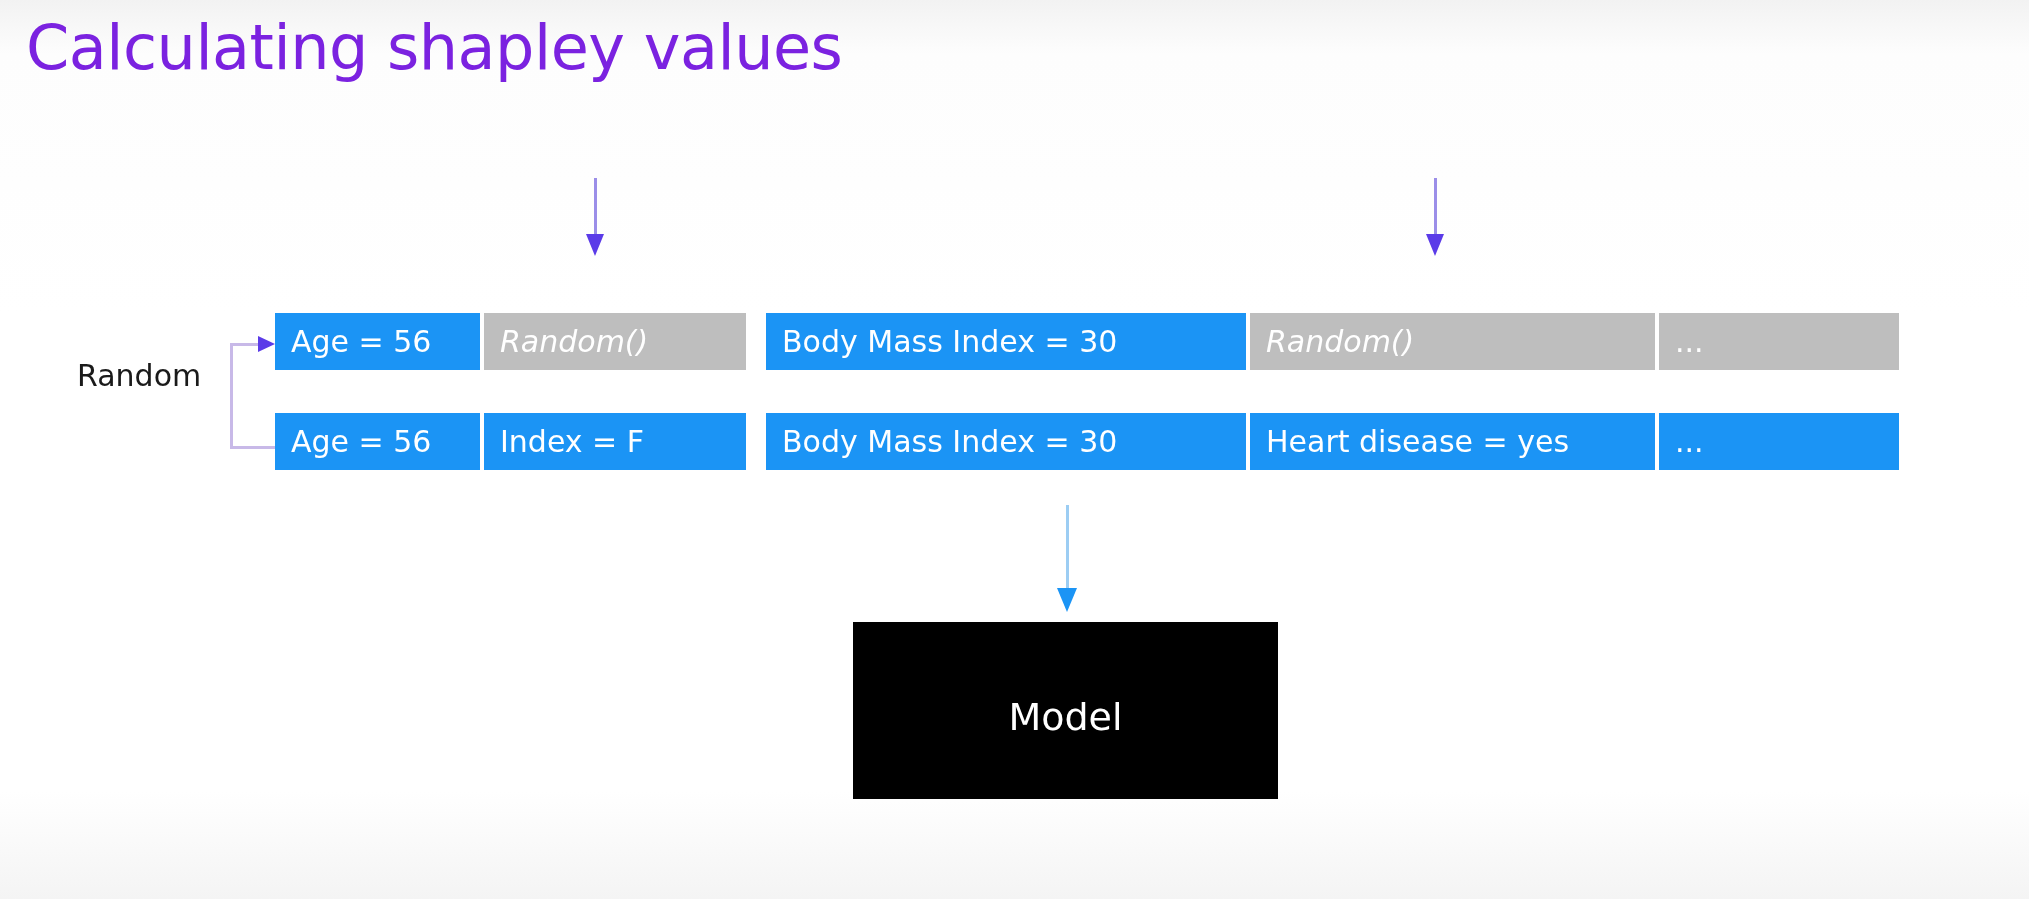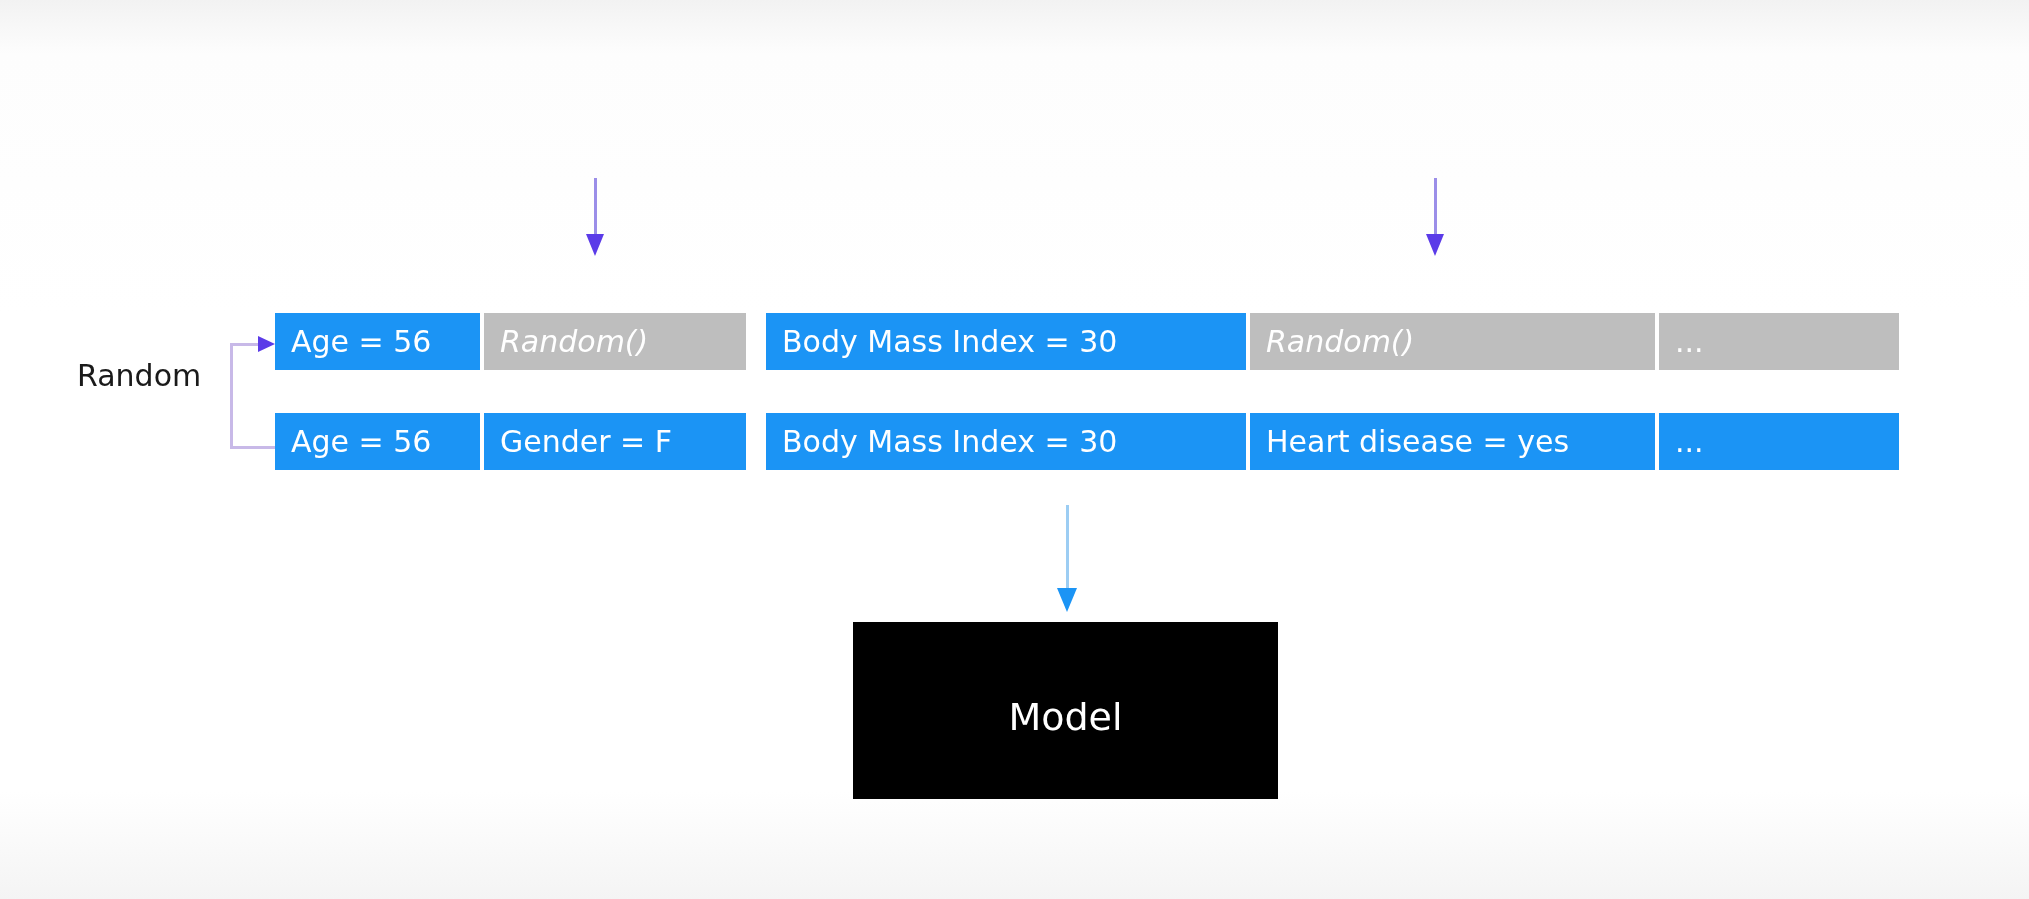--- a/index.html
+++ b/index.html
@@ -205,20 +205,21 @@
     font-family: "DejaVu Sans", sans-serif;
     white-space: nowrap;
     letter-spacing: 1px;
   }
 </style>
 </head>
 <body>
 
 <div class="slide">
 
+  <div class="title">Calculating shapley values</div>
 
   <div class="top-arrow" id="arrow-col2">
     <div class="shaft"></div>
     <div class="head"></div>
   </div>
 
   <div class="top-arrow" id="arrow-col4">
     <div class="shaft"></div>
     <div class="head"></div>
   </div>
@@ -235,21 +236,21 @@
   <div class="row" id="row-sampled">
     <div class="cell blue c1">Age = 56</div>
     <div class="cell gray rnd c2">Random()</div>
     <div class="cell blue c3">Body Mass Index = 30</div>
     <div class="cell gray rnd c4">Random()</div>
     <div class="cell gray c5">...</div>
   </div>
 
   <div class="row" id="row-instance">
     <div class="cell blue c1">Age = 56</div>
-    <div class="cell blue c2">Gender = F</div>
+    <div class="cell blue c2">Index = F</div>
     <div class="cell blue c3">Body Mass Index = 30</div>
     <div class="cell blue c4">Heart disease = yes</div>
     <div class="cell blue c5">...</div>
   </div>
 
   <div id="arrow-model">
     <div class="shaft"></div>
     <div class="head"></div>
   </div>
 

